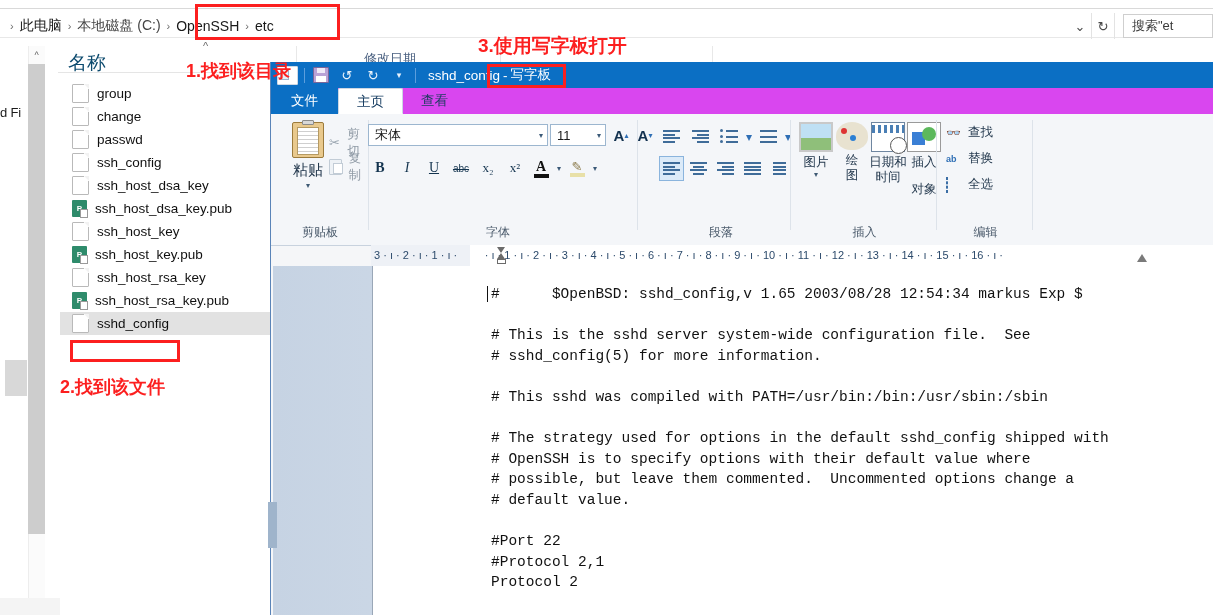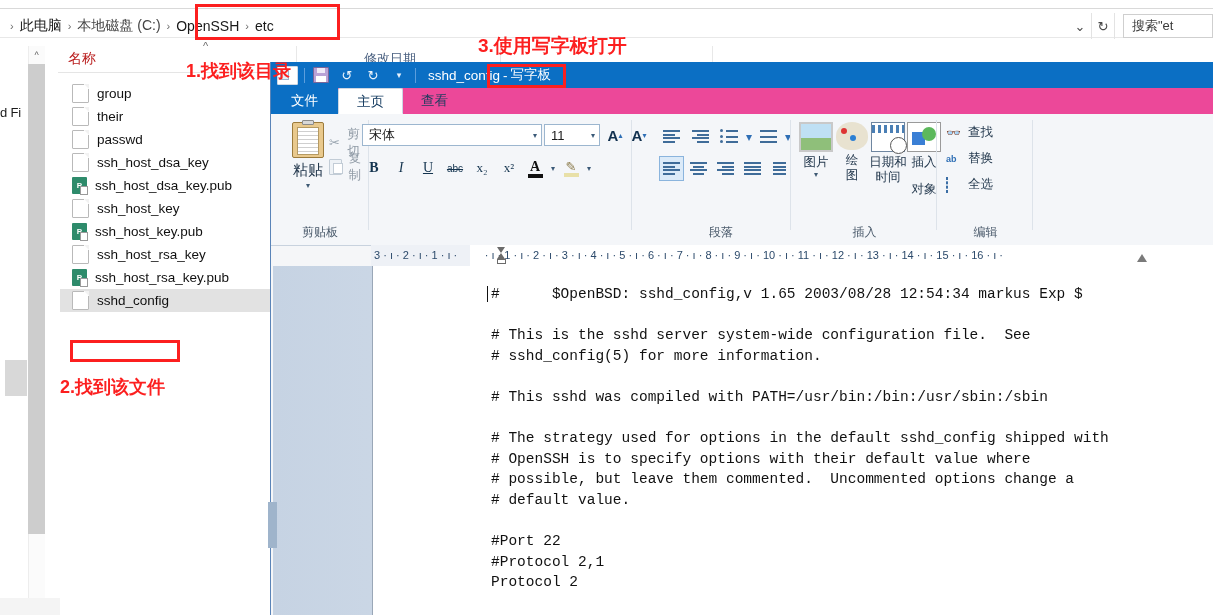--- a/index.html
+++ b/index.html
@@ -29,21 +29,21 @@
   .searchbox{
     width:90px;height:24px;border:1px solid #cfcfcf;background:#fff;margin-left:8px;
     display:flex;align-items:center;padding-left:8px;box-sizing:border-box;
     font-size:13px;color:#3b3b3b;overflow:hidden;white-space:nowrap;
   }
   
   .col-header{
     position:absolute;left:58px;top:46px;width:1150px;height:26px;
     background:#ffffff;border-bottom:1px solid #e5e5e5;
   }
-  .col-name{position:absolute;left:10px;top:4px;font-size:14px;color:#b91c1c;font-family:Liberation Serif, serif;}
+  .col-name{position:absolute;left:10px;top:4px;font-size:19px;color:#0c4a6e;font-family:Liberation Serif, serif;}
   .col-date{position:absolute;left:306px;top:4px;font-size:13px;color:#4a6080;}
   .col-sortcaret{position:absolute;left:145px;top:-6px;font-size:11px;color:#6b6b6b;}
   .col-divider{position:absolute;top:46px;width:1px;height:26px;background:#e8e8e8;}
 
   
   .nav-partial{
     position:absolute;left:0px;top:105px;font-size:13px;color:#1b1b1b;
     letter-spacing:-.2px;white-space:nowrap;
   }
   .nav-scroll-track{
@@ -119,21 +119,21 @@
   }
   .qat-save:before{content:"";position:absolute;left:3px;top:0px;width:8px;height:5px;background:#efeaf7;}
   .qat-save:after{content:"";position:absolute;left:2px;bottom:0px;width:10px;height:6px;background:#fff;}
   .wp-title{
     color:#ffffff;font-size:13.5px;margin-left:6px;white-space:nowrap;display:flex;align-items:center;
   }
   .wp-title .tail{padding:0 3px;}
 
   
   .wp-tabs{
-    position:absolute;left:0;top:26px;width:943px;height:26px;background:#ec4899;
+    position:absolute;left:0;top:26px;width:943px;height:26px;background:#d946ef;
     border-bottom:3px solid #c2410c;display:flex;align-items:flex-end;
   }
   .wp-tab{
     height:26px;line-height:26px;padding:0 18px;font-size:13.5px;color:#1b3c5e;
     box-sizing:border-box;
   }
   .wp-tab.file{background:#0b6fc4;color:#fff;padding:0 20px;}
   .wp-tab.active{background:#ffffff;border:1px solid #cdd7e3;border-bottom:1px solid #fff;
     border-radius:2px 2px 0 0;color:#12395e;}
   
@@ -169,21 +169,21 @@
   .paste-caret{font-size:8px;color:#3f5a74;margin-top:1px;}
   .cb-item{position:absolute;left:58px;font-size:12.5px;color:#8f9aa5;display:flex;align-items:center;gap:6px;}
   .cb-cut{top:12px;}
   .cb-copy{top:36px;}
   .mini-ic{width:14px;height:14px;display:inline-block;position:relative;}
   .ic-scissors{color:#9aa5b0;font-size:13px;line-height:14px;}
   .ic-copy{background:#eef2f6;border:1px solid #c2ccd6;border-radius:1px;}
   .ic-copy:after{content:"";position:absolute;left:3px;top:3px;width:10px;height:11px;background:#fff;border:1px solid #c2ccd6;box-sizing:border-box;}
 
   
-  #g-font{left:81px;width:280px;padding-left:20px;}
+  #g-font{left:87px;width:280px;padding-left:20px;}
   .font-name-box{
     position:absolute;left:10px;top:10px;width:180px;height:22px;background:#fff;
     border:1px solid #9cb6cf;box-sizing:border-box;display:flex;align-items:center;
     padding:0 4px 0 6px;font-size:13px;color:#1a1a1a;justify-content:space-between;
   }
   .font-size-box{
     position:absolute;left:192px;top:10px;width:56px;height:22px;background:#fff;
     border:1px solid #9cb6cf;box-sizing:border-box;display:flex;align-items:center;
     padding:0 4px 0 6px;font-size:13px;color:#1a1a1a;justify-content:space-between;
   }
@@ -376,25 +376,29 @@
   <div class="col-divider" style="left:500px;"></div>
   <div class="col-divider" style="left:712px;"></div>
 
   <div class="filelist" id="filelist">
       <div class="file-row">
         <span class="ficon doc"></span>
         <span class="fname">group</span>
       </div>
       <div class="file-row">
         <span class="ficon doc"></span>
-        <span class="fname">their</span>
+        <span class="fname">change</span>
       </div>
       <div class="file-row">
         <span class="ficon doc"></span>
         <span class="fname">passwd</span>
+      </div>
+      <div class="file-row">
+        <span class="ficon doc"></span>
+        <span class="fname">ssh_config</span>
       </div>
       <div class="file-row">
         <span class="ficon doc"></span>
         <span class="fname">ssh_host_dsa_key</span>
       </div>
       <div class="file-row">
         <span class="ficon pub">P</span>
         <span class="fname">ssh_host_dsa_key.pub</span>
       </div>
       <div class="file-row">
@@ -493,20 +497,21 @@
           <span>A</span>
           <span class="color-bar"></span>
         </div>
         <span class="tiny-caret">▾</span>
         <div class="hl-btn">
           <span class="hl-glyph">✎</span>
           <span class="hl-bar"></span>
         </div>
         <span class="tiny-caret">▾</span>
       </div>
+      <div class="glabel">字体</div>
     </div>
 
     <div class="rgroup" id="g-para">
       <div class="para-row1">
         <div class="pbtn">
             <span class="lines l">
               <i></i>
               <i></i>
               <i></i>
               <i></i>

